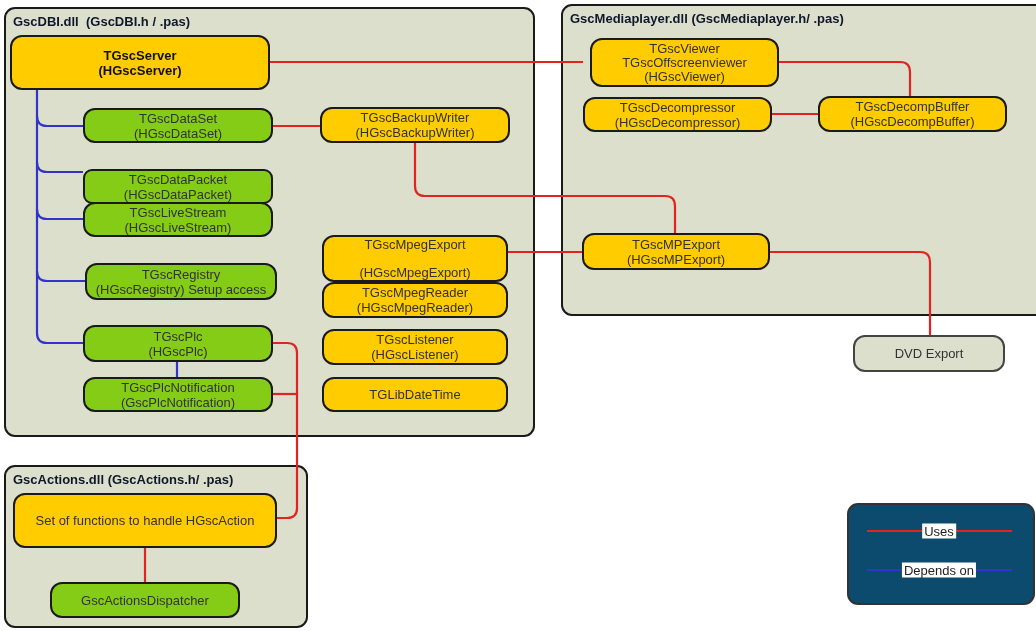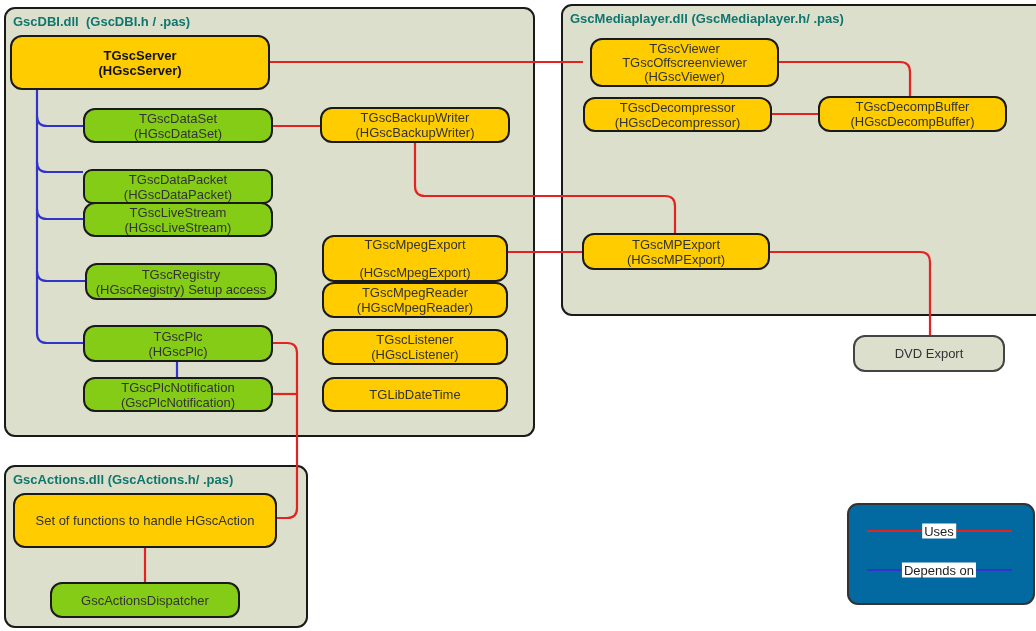--- a/index.html
+++ b/index.html
@@ -6,38 +6,38 @@
   body{
     width:1036px;height:631px;position:relative;background:#ffffff;
     font-family:"Liberation Sans",sans-serif;overflow:hidden;
   }
   .container{
     position:absolute;background:#dcdfcc;border:2px solid #1a1a1a;
     border-radius:11px;box-sizing:border-box;
   }
   .ctitle{
     position:absolute;left:7px;top:5px;font-size:13px;font-weight:bold;
-    color:#0f766e;white-space:pre;
+    color:#0f172a;white-space:pre;
   }
   .node{
     position:absolute;border:2px solid #1a1a1a;border-radius:12px;
     box-sizing:border-box;display:flex;flex-direction:column;
     align-items:center;justify-content:center;
     font-size:13px;line-height:15px;color:#333;text-align:center;
   }
   .gold{background:#ffcc00;}
   .peach{background:#84cc16;}
   .plain{background:#dcdfcc;border:2px solid #444;}
   .bold{font-weight:bold;color:#111;}
   svg.edges{position:absolute;left:0;top:0;pointer-events:none;}
   .edge-uses{stroke:#e32222;stroke-width:2.2;fill:none;}
   .edge-depends{stroke:#3232cc;stroke-width:2.2;fill:none;}
   .legend{
     position:absolute;left:847px;top:503px;width:188px;height:102px;
-    background:#0369a1;border:2px solid #333;border-radius:11px;box-sizing:border-box;
+    background:#0c4a6e;border:2px solid #333;border-radius:11px;box-sizing:border-box;
   }
   .legend-line{position:absolute;height:0;border-top:2px solid;}
   .legend-label{
     position:absolute;transform:translate(-50%,-50%);background:#fff;
     padding:0 2px;font-size:13px;color:#222;white-space:nowrap;
   }
 </style>
 </head>
 <body>
 

